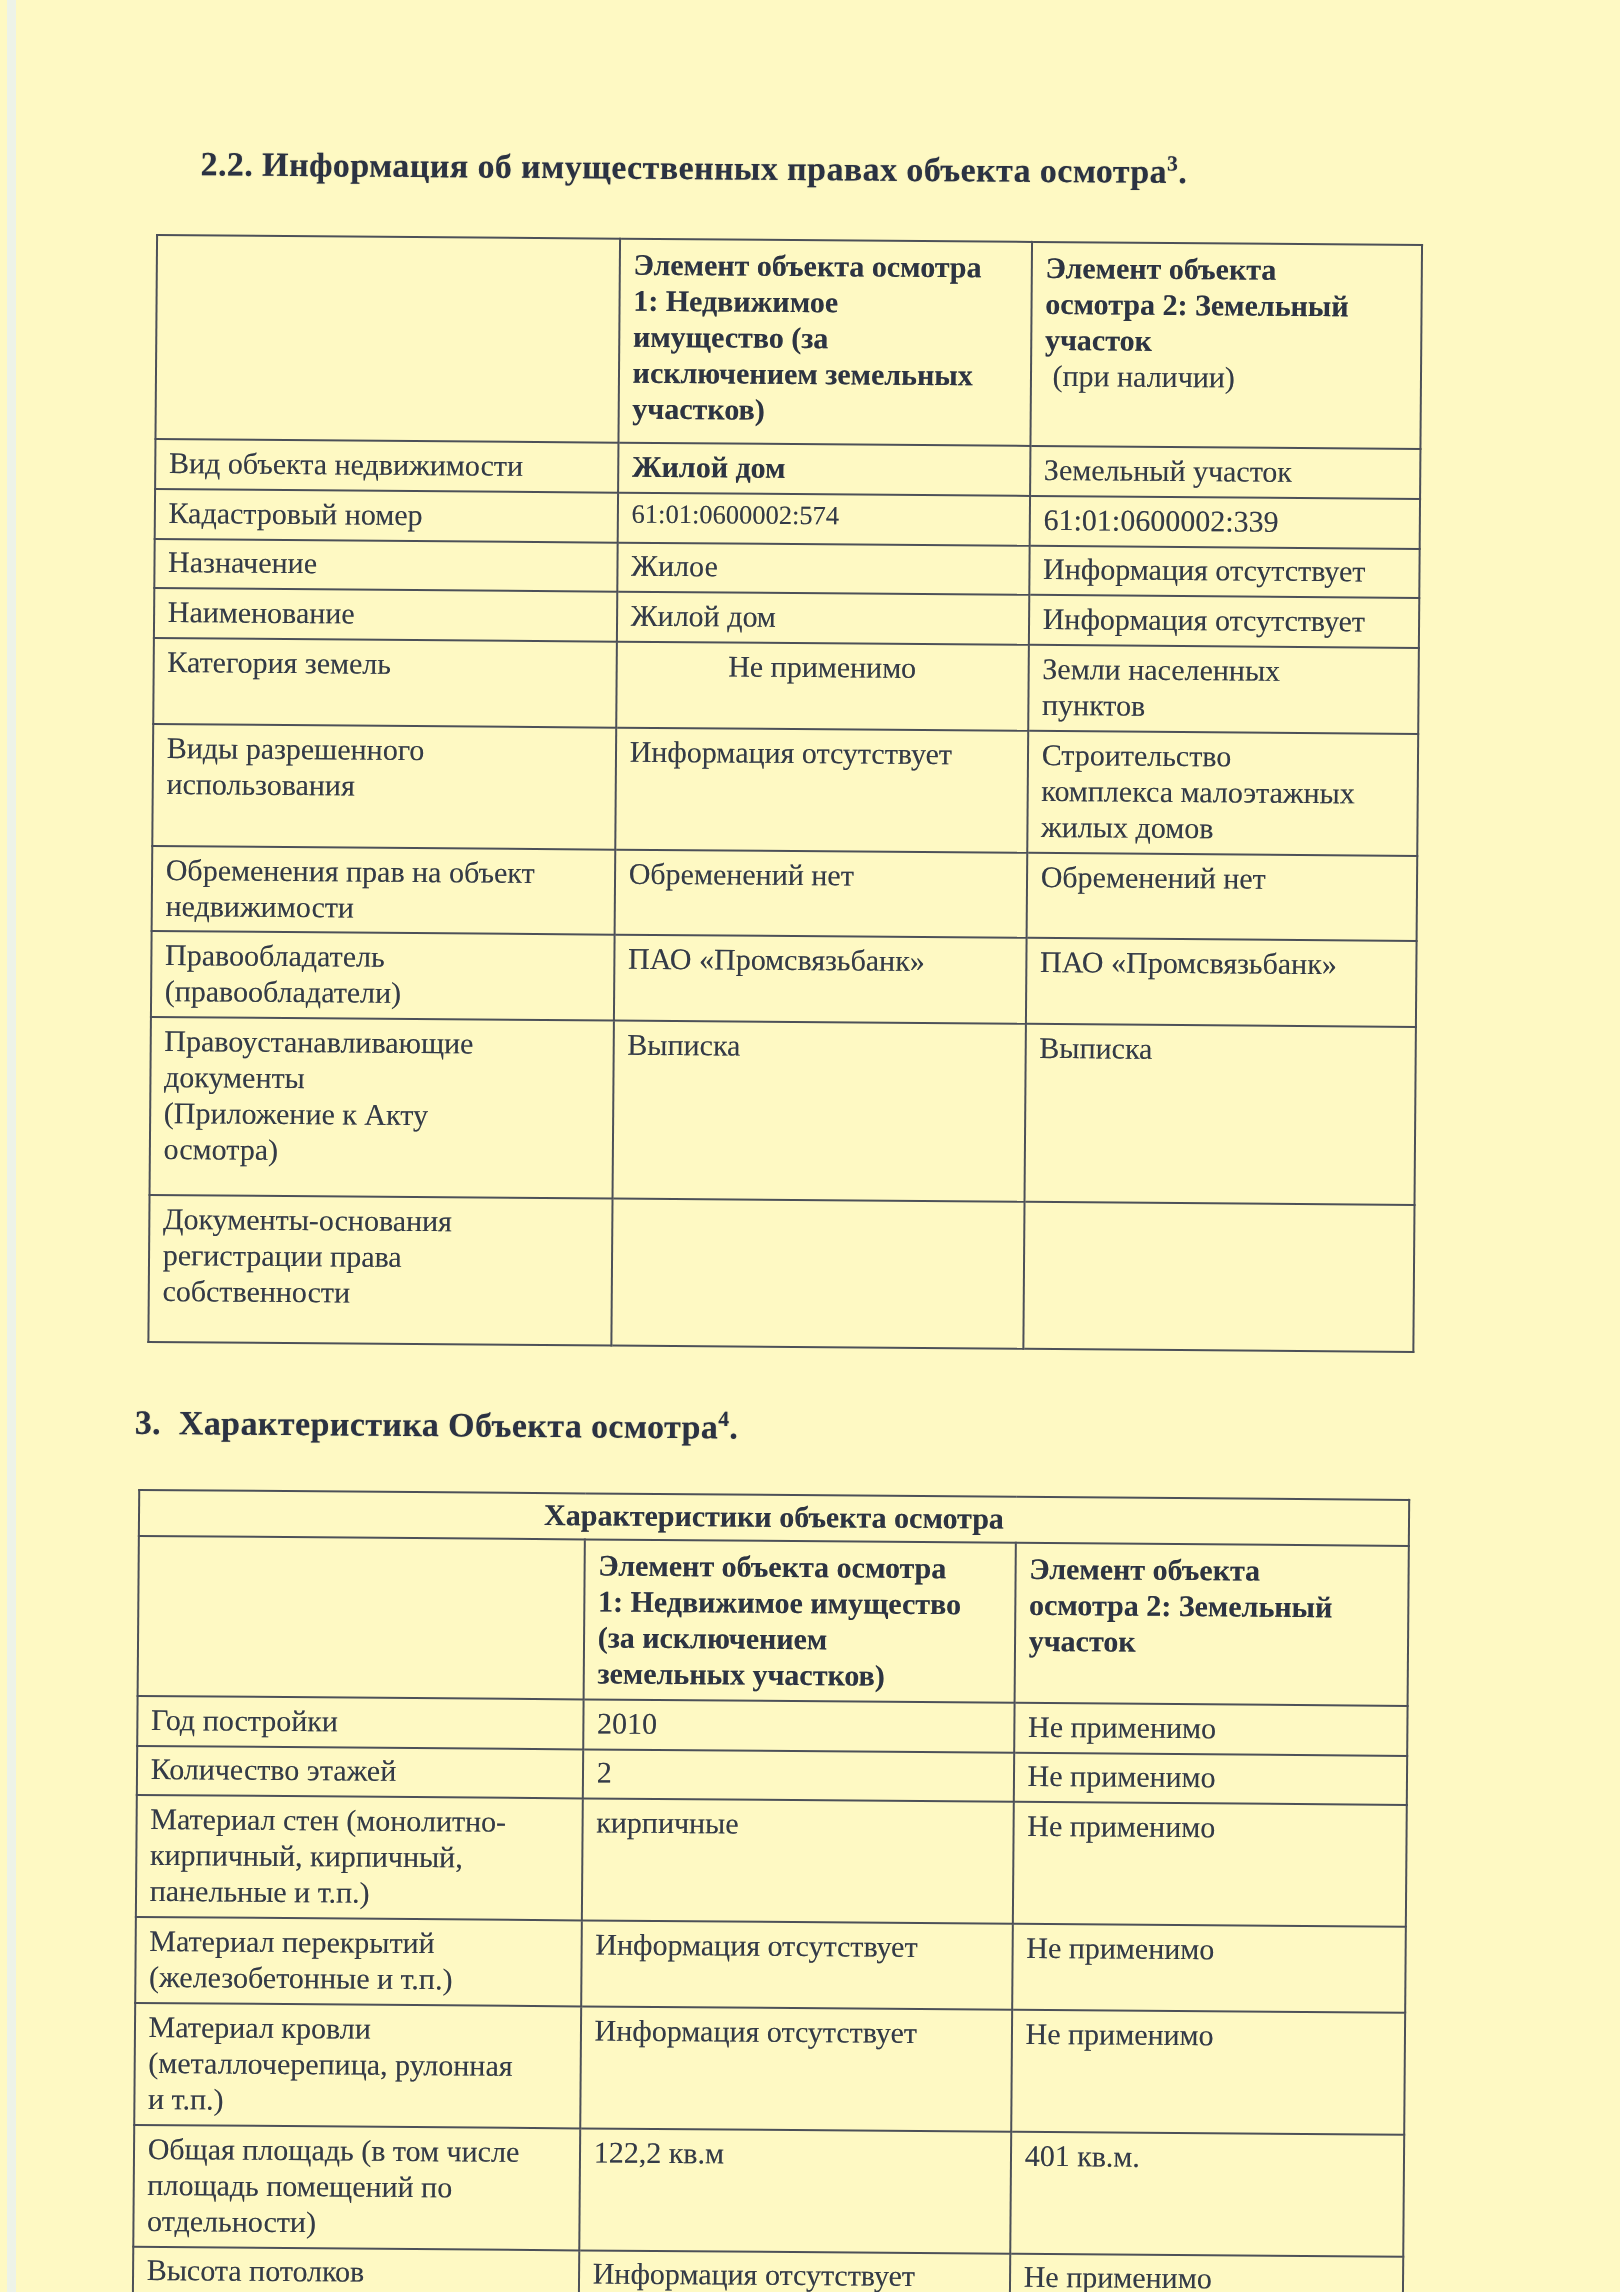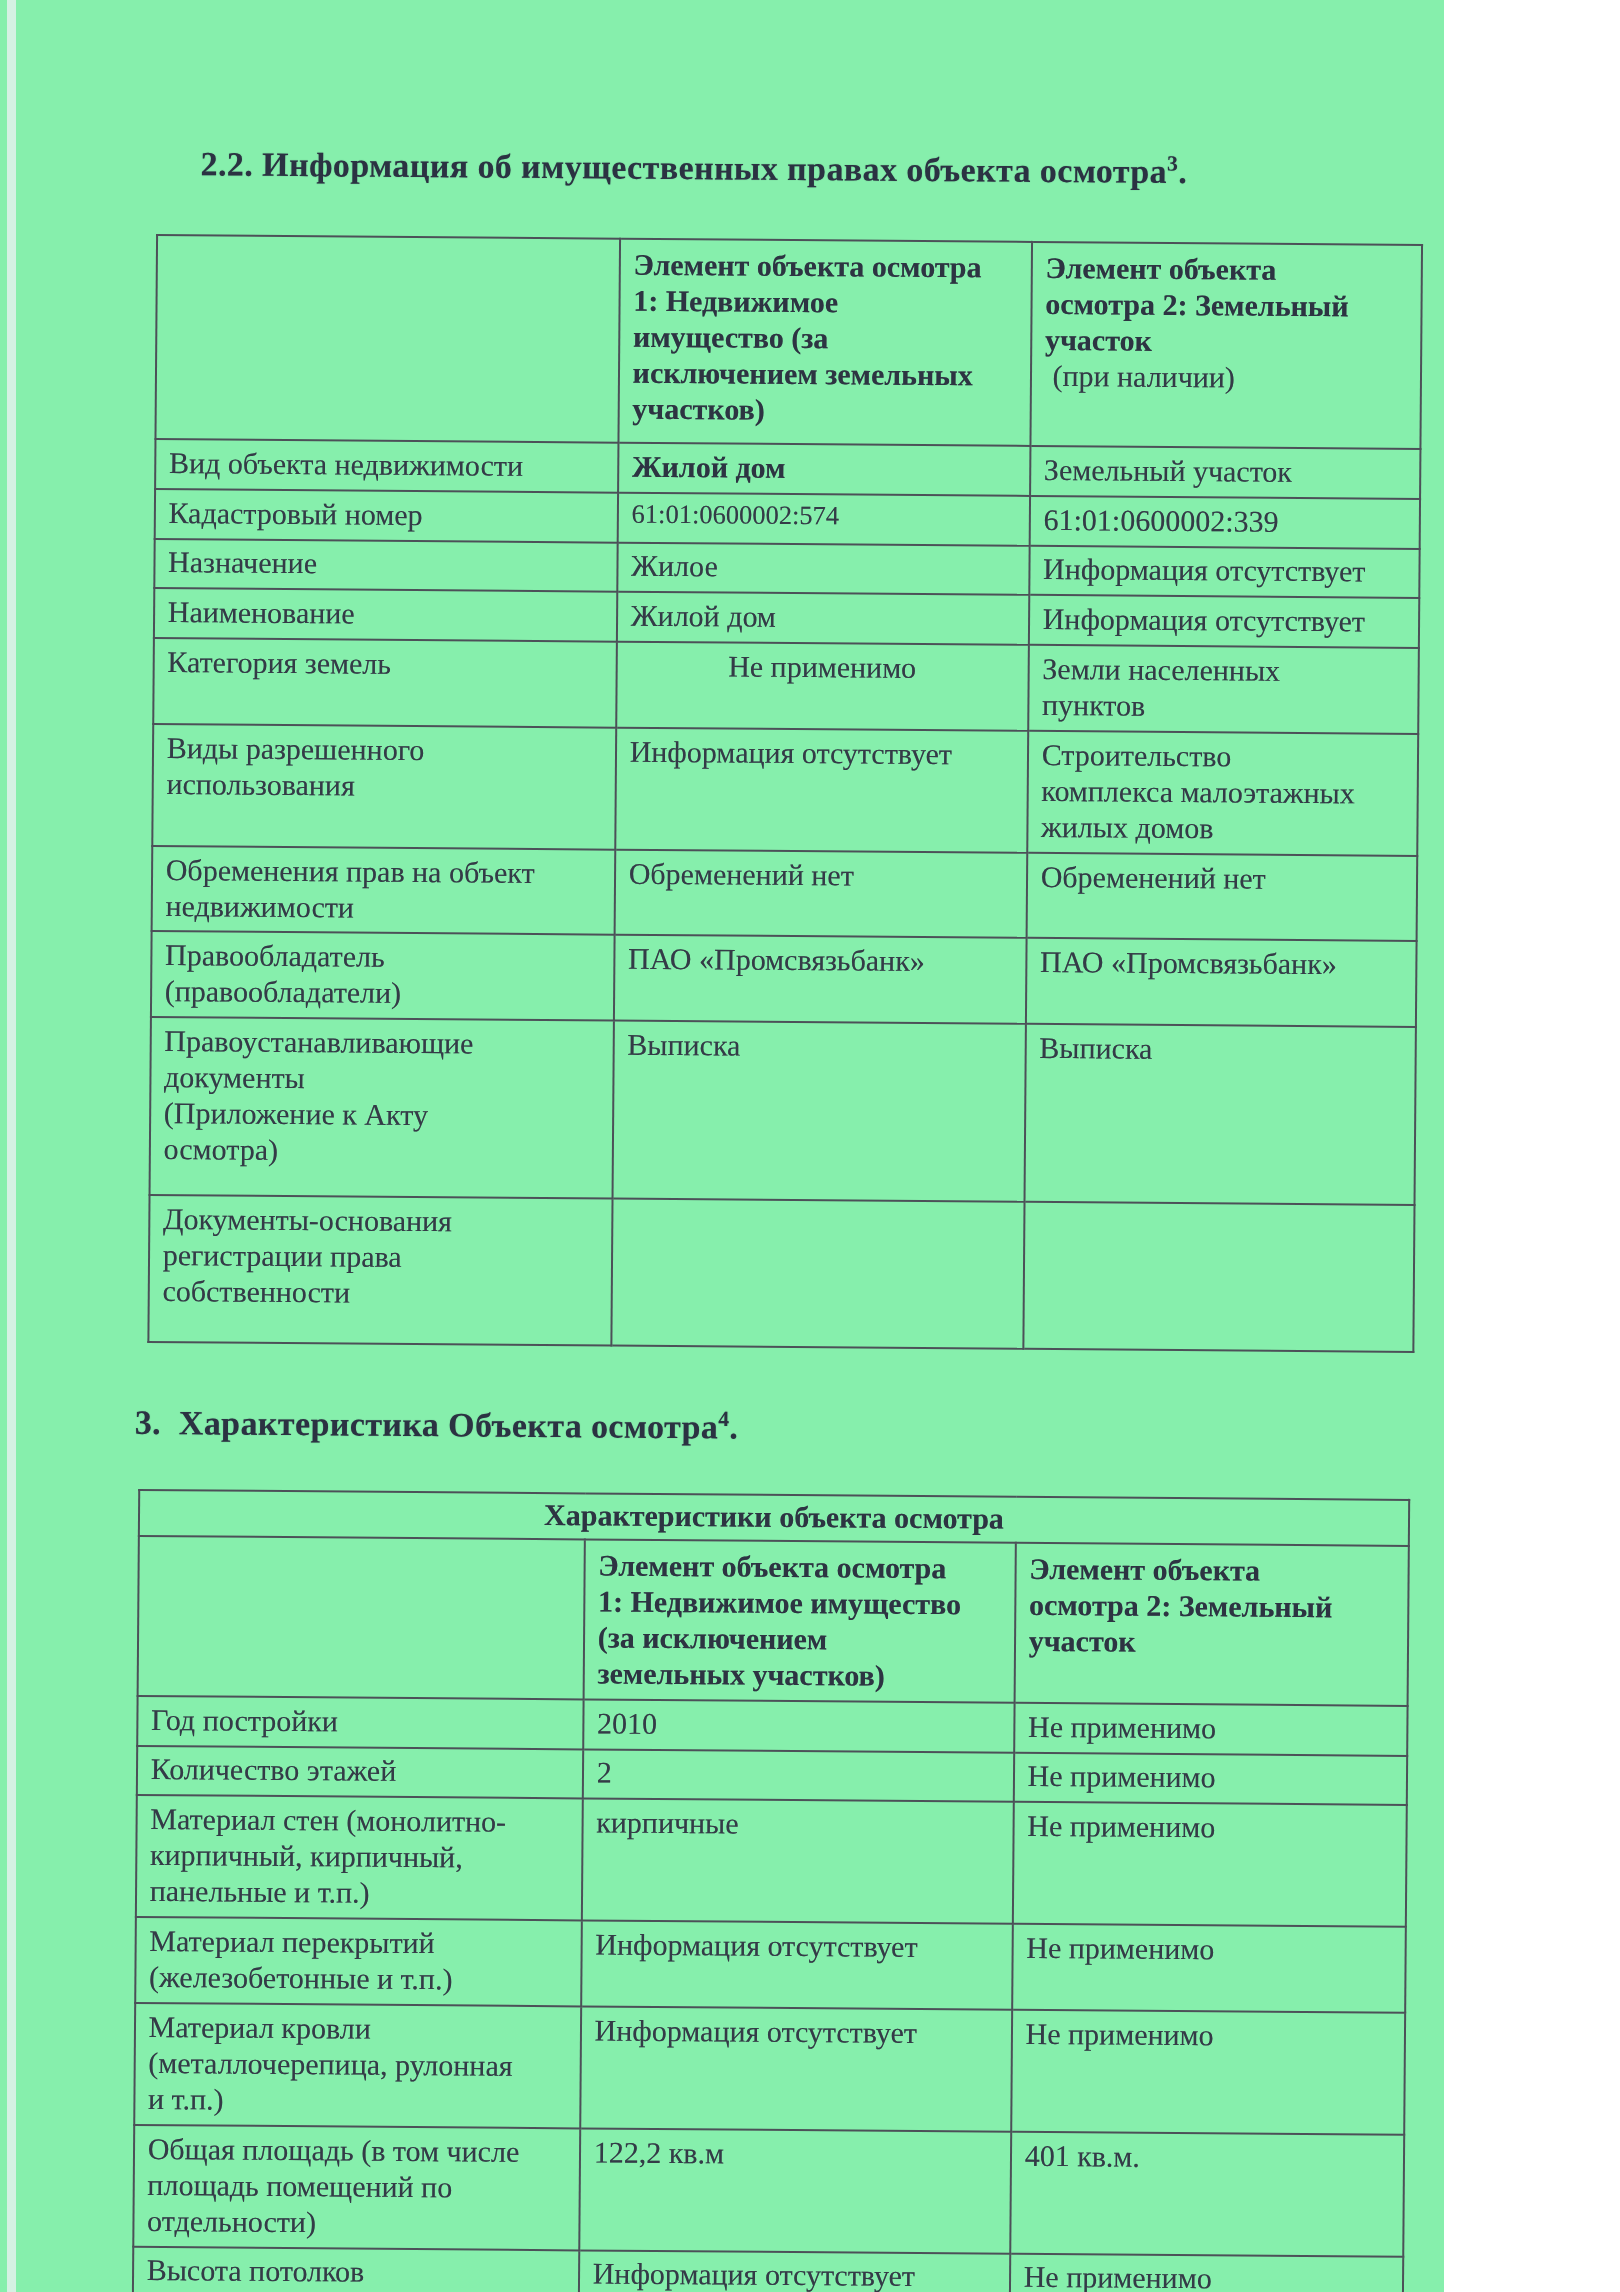--- a/index.html
+++ b/index.html
@@ -3,21 +3,21 @@
 <meta charset="utf-8">
 <style>
   html,body{margin:0;padding:0;}
   body{
     width:1620px;height:2293px;
     background:#ffffff;
     font-family:"Liberation Serif","DejaVu Serif",serif;
     color:#333a46;
     overflow:hidden;
   }
-  .page{position:relative;width:1444px;height:2293px;background:#86efac;overflow:hidden;}
+  .page{position:relative;width:1620px;height:2293px;background:#fef9c3;overflow:hidden;}
   .edge-strip{position:absolute;left:6.9px;top:0;width:8.8px;height:100%;background:#e9f1f1;opacity:.8;}
   .content{
     position:absolute;left:0;top:0;width:1620px;
     transform:rotate(0.45deg);
     transform-origin:157px 118px;
   }
   .title{
     font-weight:bold;font-size:34px;color:#2b3242;
     letter-spacing:0.4px;white-space:pre;
     text-shadow:0 0 1px rgba(43,50,66,.45);

